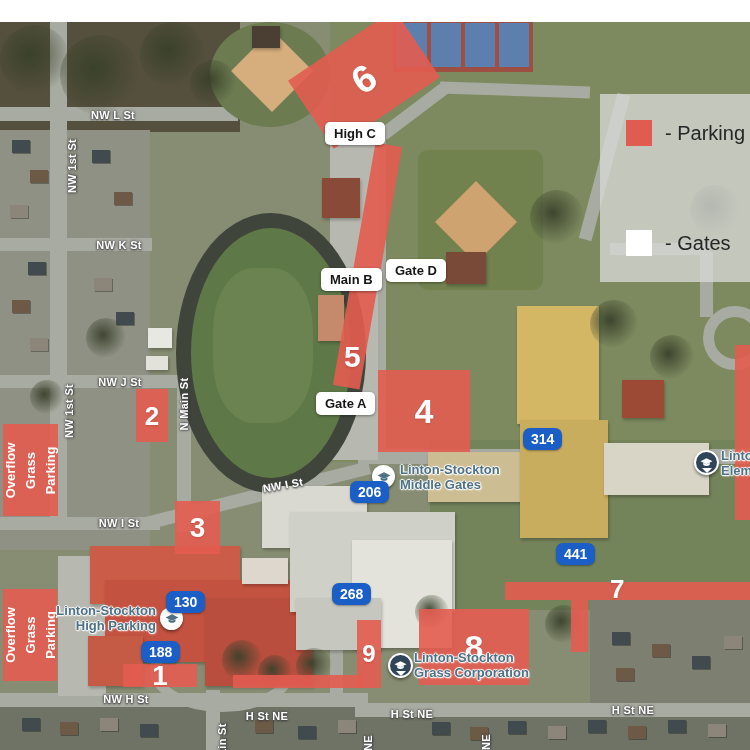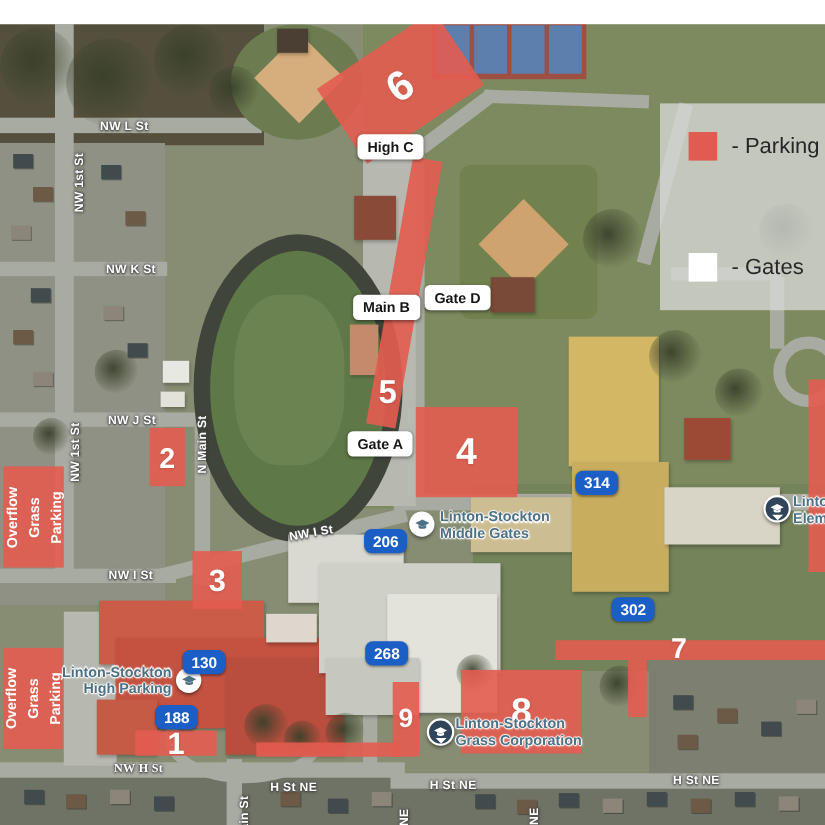--- a/index.html
+++ b/index.html
@@ -218,21 +218,21 @@
   </div>
 
   <span class="street" style="left:113px;top:115px;">NW L St</span>
   <span class="street vert" style="left:72px;top:166px;">NW 1st St</span>
   <span class="street" style="left:119px;top:245px;">NW K St</span>
   <span class="street" style="left:120px;top:382px;">NW J St</span>
   <span class="street vert" style="left:69px;top:411px;">NW 1st St</span>
   <span class="street vert" style="left:184px;top:404px;">N Main St</span>
   <span class="street d10" style="left:283px;top:485px;">NW I St</span>
   <span class="street" style="left:119px;top:523px;">NW I St</span>
-  <span class="street" style="left:126px;top:699px;font-family:Liberation Serif, serif;">NW H St</span>
+  <span class="street" style="left:126px;top:699px;">NW H St</span>
   <span class="street" style="left:267px;top:716px;">H St NE</span>
   <span class="street" style="left:412px;top:714px;">H St NE</span>
   <span class="street" style="left:633px;top:710px;">H St NE</span>
   <span class="street vert" style="left:222px;top:744px;">Main St</span>
   <span class="street vert" style="left:368px;top:743px;">NE</span>
   <span class="street vert" style="left:486px;top:742px;">NE</span>
 
   <div class="poi-icon light" style="left:372px;top:465px;">
     <svg width="14" height="14" viewBox="0 0 24 24">
         <path d="M12 4 23 9.5 12 15 1 9.5Z"></path>
@@ -273,22 +273,22 @@
     <div>Linton-Stockton</div>
       <div>Elementary</div>
   </div>
 
   <div class="gate" style="left:325px;top:122px;">High C</div>
   <div class="gate" style="left:321px;top:268px;">Main B</div>
   <div class="gate" style="left:386px;top:259px;">Gate D</div>
   <div class="gate" style="left:316px;top:392px;">Gate A</div>
 
   <div class="door" style="left:501px;top:428px;margin-left:22px;">314</div>
-  <div class="door" style="left:331px;top:481px;">206</div>
-  <div class="door" style="left:556px;top:543px;">302</div>
+  <div class="door" style="left:350px;top:481px;">206</div>
+  <div class="door" style="left:556px;top:543px;">441</div>
   <div class="door" style="left:332px;top:583px;">268</div>
   <div class="door" style="left:166px;top:591px;">130</div>
   <div class="door" style="left:141px;top:641px;">188</div>
 
   <div class="topband"></div>
 
   <div class="legend">
     <div class="lrow">
       <span class="sw" style="background:#e05c50;"></span>
       <span class="ltxt">- Parking</span>

